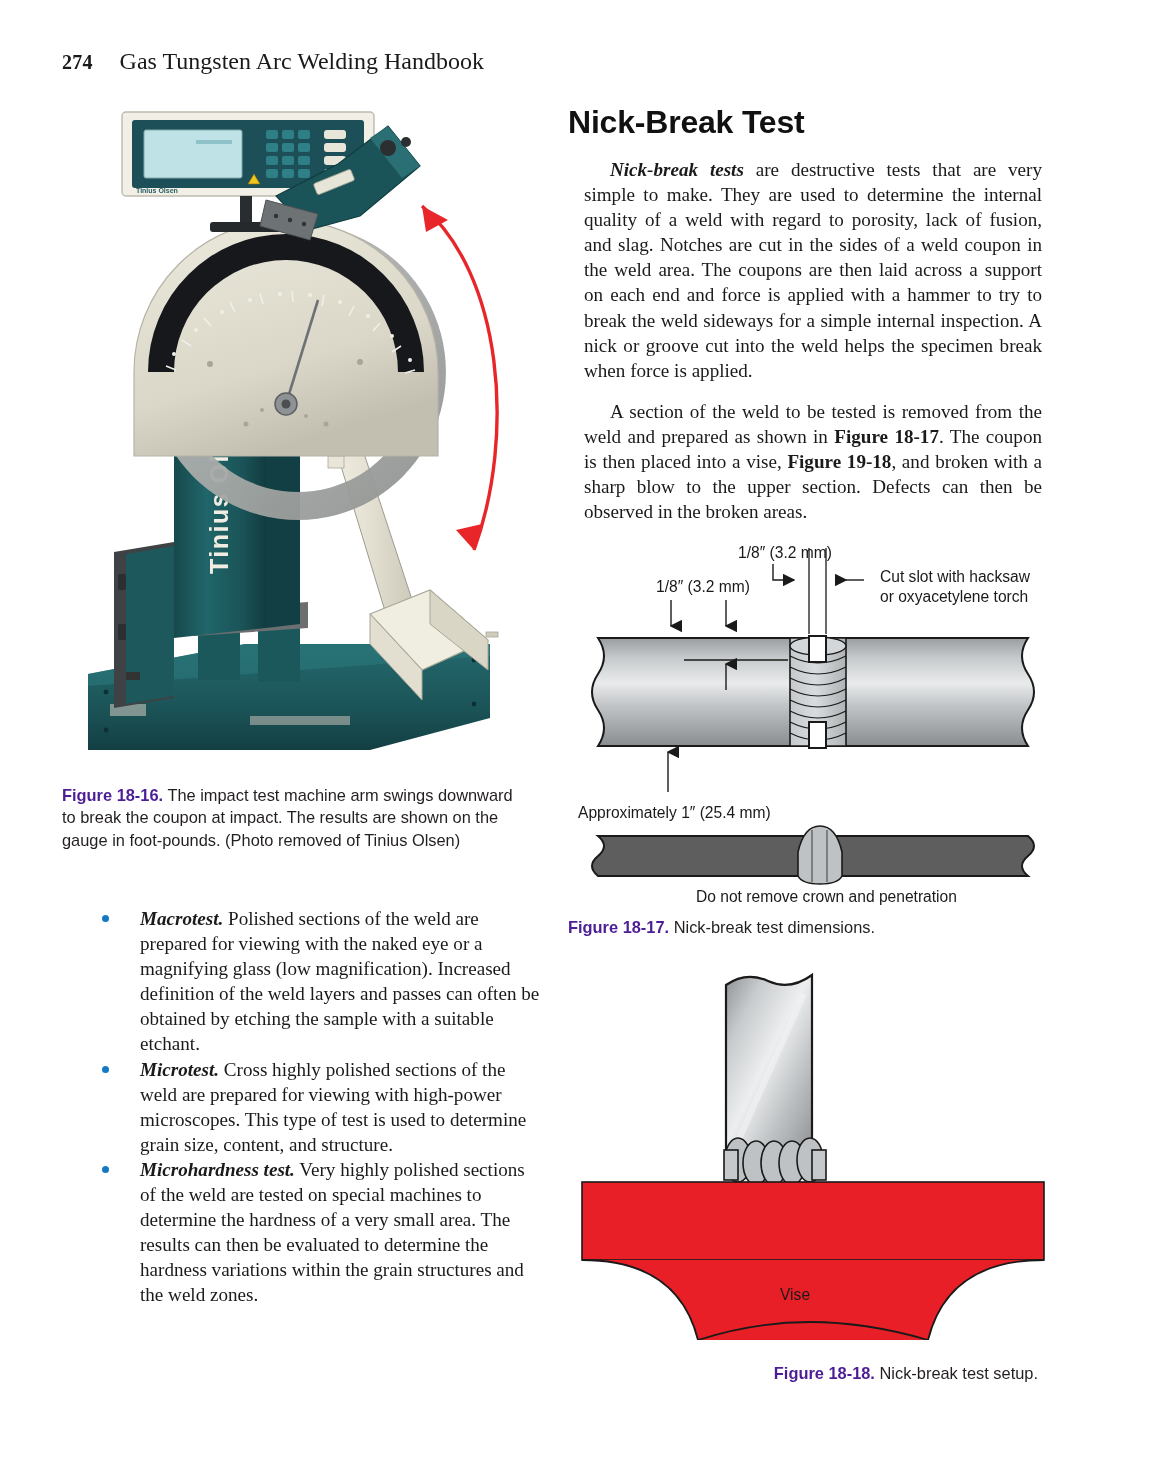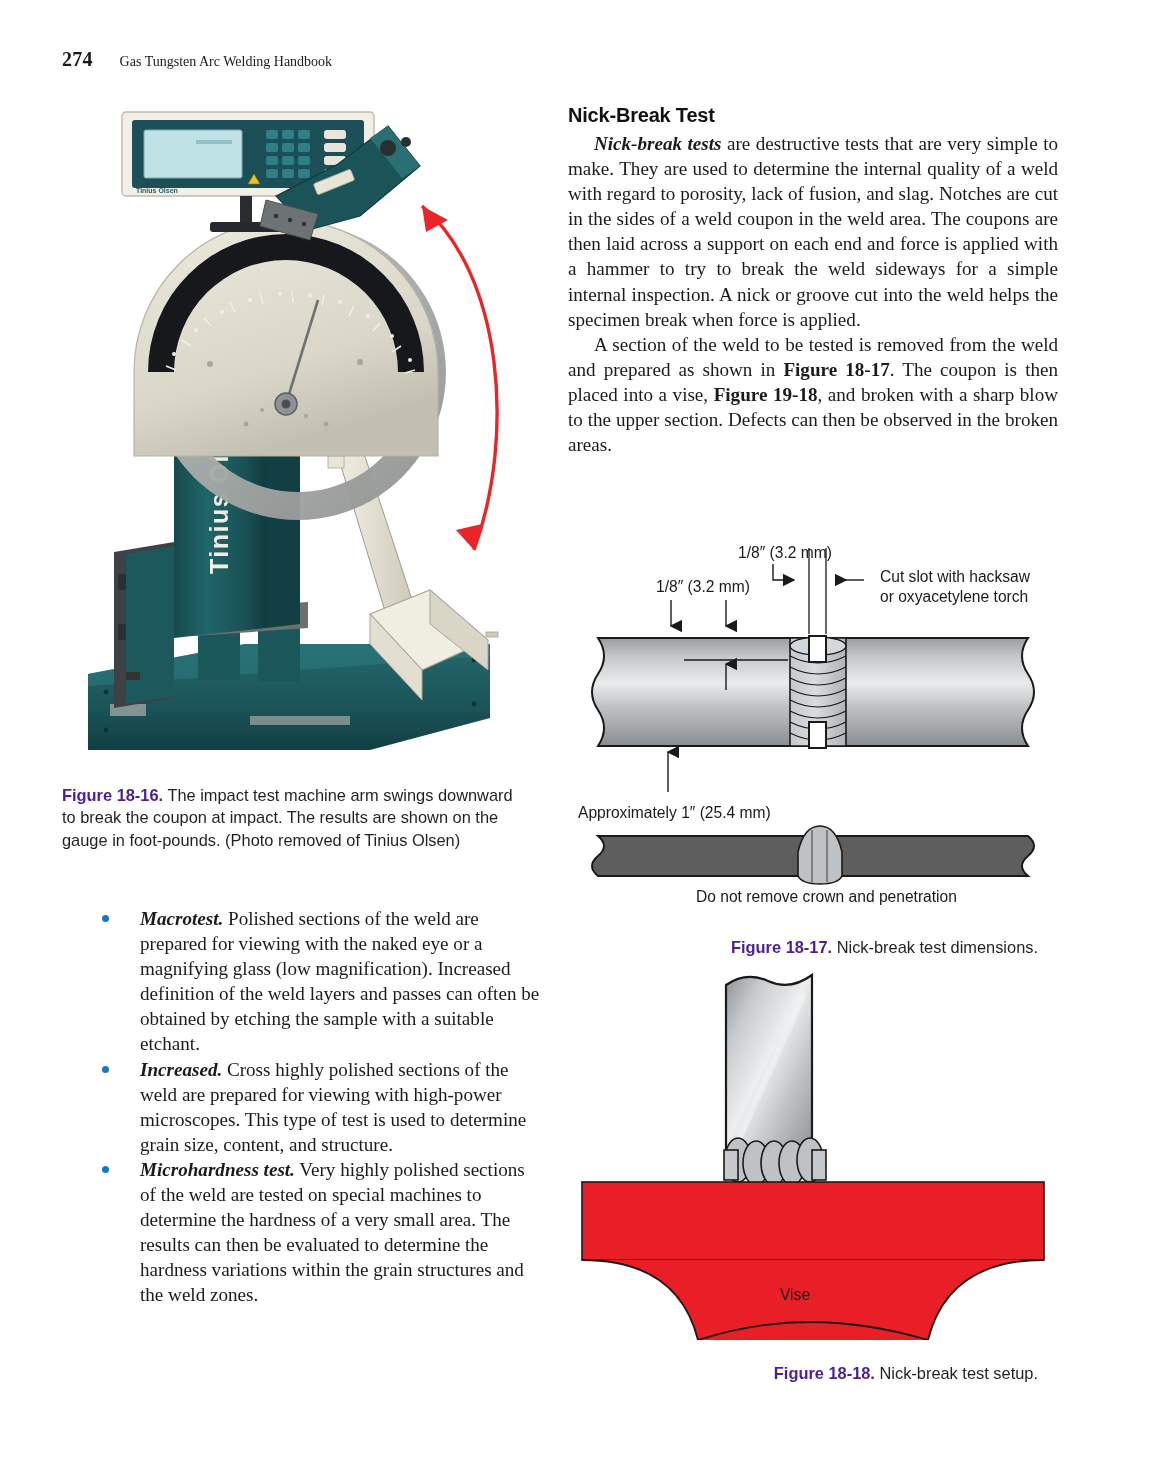--- a/index.html
+++ b/index.html
@@ -9,30 +9,30 @@
     font-family:"Liberation Serif", serif;
     color:#1a1a1a;
     position:relative;
     overflow:hidden;
   }
   .page { position:absolute; inset:0; }
 
   
   .runhead { position:absolute; left:62px; top:48px; display:flex; align-items:baseline; }
   .runhead .folio { font-family:"Liberation Serif", serif; font-weight:bold; font-size:20px; letter-spacing:.2px; }
-  .runhead .title { font-family:"Liberation Serif", serif; font-size:14px; margin-left:27px; }
+  .runhead .title { font-family:"Liberation Serif", serif; font-size:24px; margin-left:27px; }
   .col-right { position:absolute; left:568px; top:104px; width:490px; }
 
   p.body {
     font-size:19.1px; line-height:25.1px; text-align:justify;
-    margin:0; text-indent:26px; hyphens:none;
+    margin:16px; text-indent:26px; hyphens:none;
   }
   .h2 {
     font-family:"Liberation Sans", sans-serif;
-    font-weight:bold; font-size:20px; letter-spacing:-.2px;
+    font-weight:bold; font-size:32px; letter-spacing:-.2px;
     margin:0 0 4px 0; color:#111;
   }
   .it { font-style:italic; font-weight:bold; }
   .bf { font-weight:bold; }
 
   
   .caption {
     font-family:"Liberation Sans", sans-serif;
     font-size:16.4px; line-height:22.4px; color:#231f20;
   }
@@ -54,21 +54,21 @@
 
   
   .fig17 { position:absolute; left:568px; top:530px; width:490px; height:375px; }
   .fig17 text, .fig18 text {
     font-family:"Liberation Sans", sans-serif; font-size:15.6px; fill:#1a1a1a;
   }
 
   
   .fig18 { position:absolute; left:568px; top:960px; width:490px; height:380px; }
 
-  .cap17 { position:absolute; left:568px; top:936px; width:470px;text-align:right; }
+  .cap17 { position:absolute; left:568px; top:916px; width:470px; }
   .cap18 { position:absolute; left:568px; top:1362px; width:470px;text-align:right; }
   .cap16 { position:absolute; left:62px;  top:784px; width:460px; }
 </style>
 </head>
 <body>
 
 <div class="page">
 
   <div class="runhead">
     <span class="folio">274</span>
@@ -265,21 +265,21 @@
   </div>
 
   <div style="position:absolute; left:62px; top:906px; width:478px;">
     <ul class="tests">
       <li>
         <span class="dot"></span>
         <span class="it">Macrotest.</span><span> Polished sections of the weld are prepared for viewing with the naked eye or a magnifying glass (low magnification). Increased definition of the weld layers and passes can often be obtained by etching the sample with a suitable etchant.</span>
       </li>
       <li>
         <span class="dot"></span>
-        <span class="it">Increased.</span><span> Cross highly polished sections of the weld are prepared for viewing with high-power microscopes. This type of test is used to determine grain size, content, and structure.</span>
+        <span class="it">Microtest.</span><span> Cross highly polished sections of the weld are prepared for viewing with high-power microscopes. This type of test is used to determine grain size, content, and structure.</span>
       </li>
       <li>
         <span class="dot"></span>
         <span class="it">Microhardness test.</span><span> Very highly polished sections of the weld are tested on special machines to determine the hardness of a very small area. The results can then be evaluated to determine the hardness variations within the grain structures and the weld zones.</span>
       </li>
     </ul>
   </div>
 
   <div class="col-right">
     <h2 class="h2">Nick-Break Test</h2>

